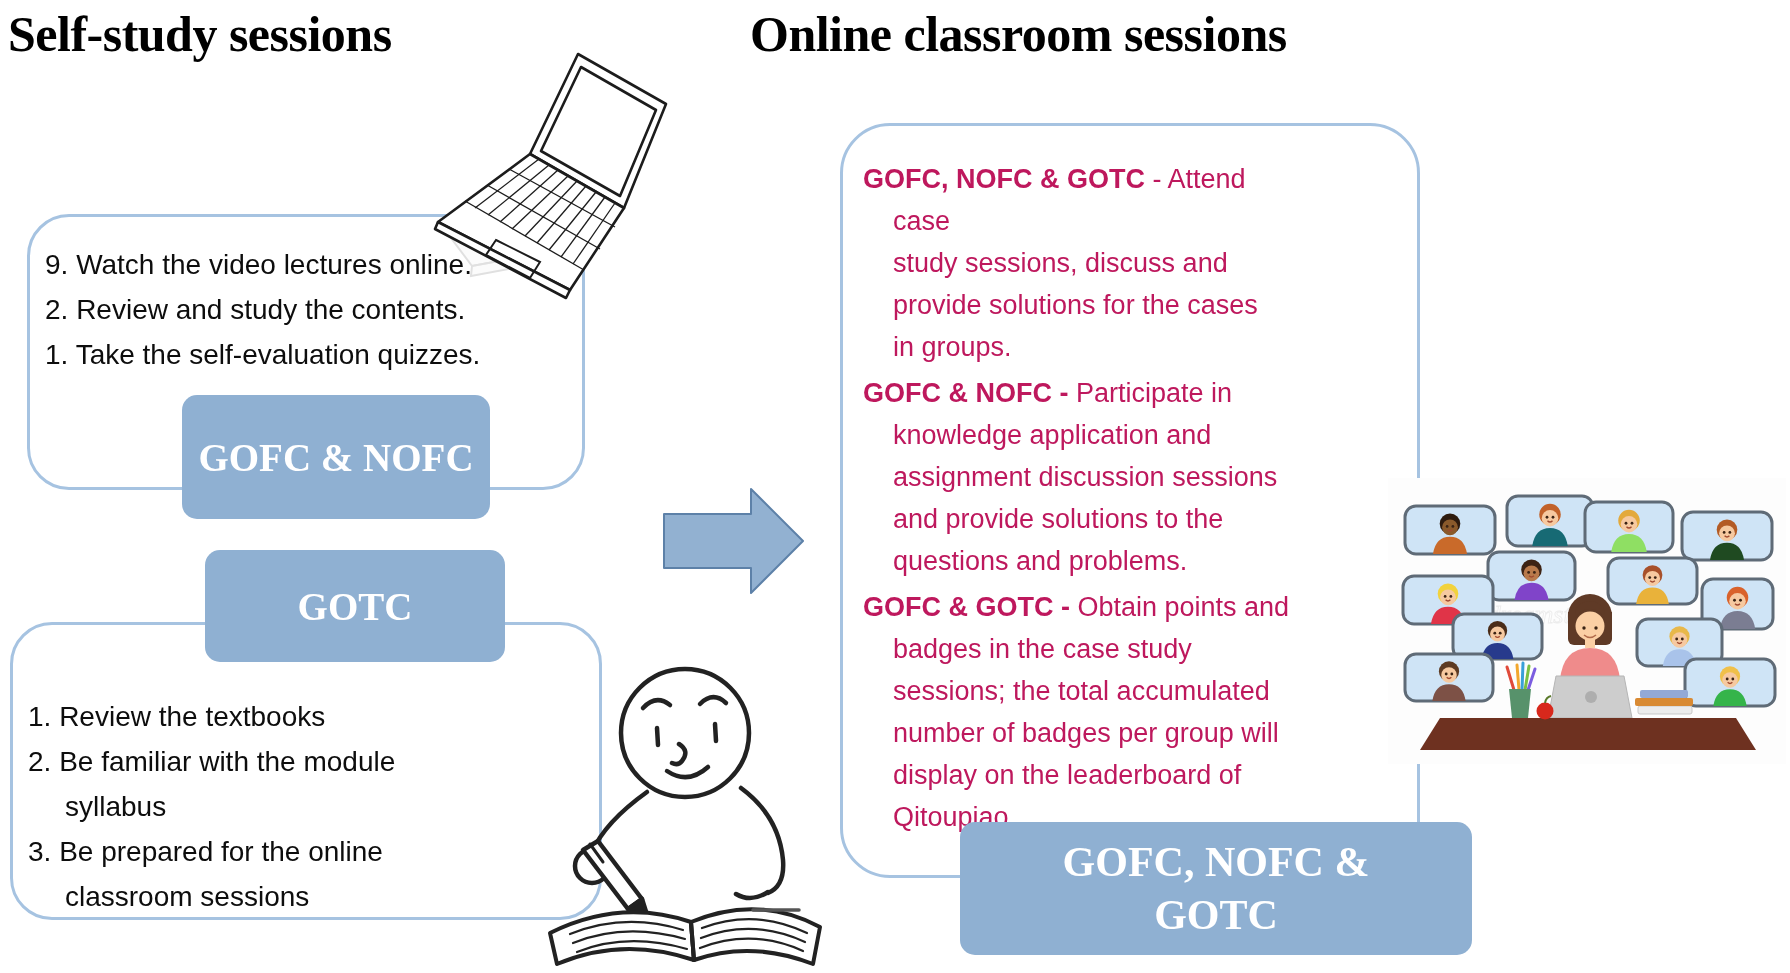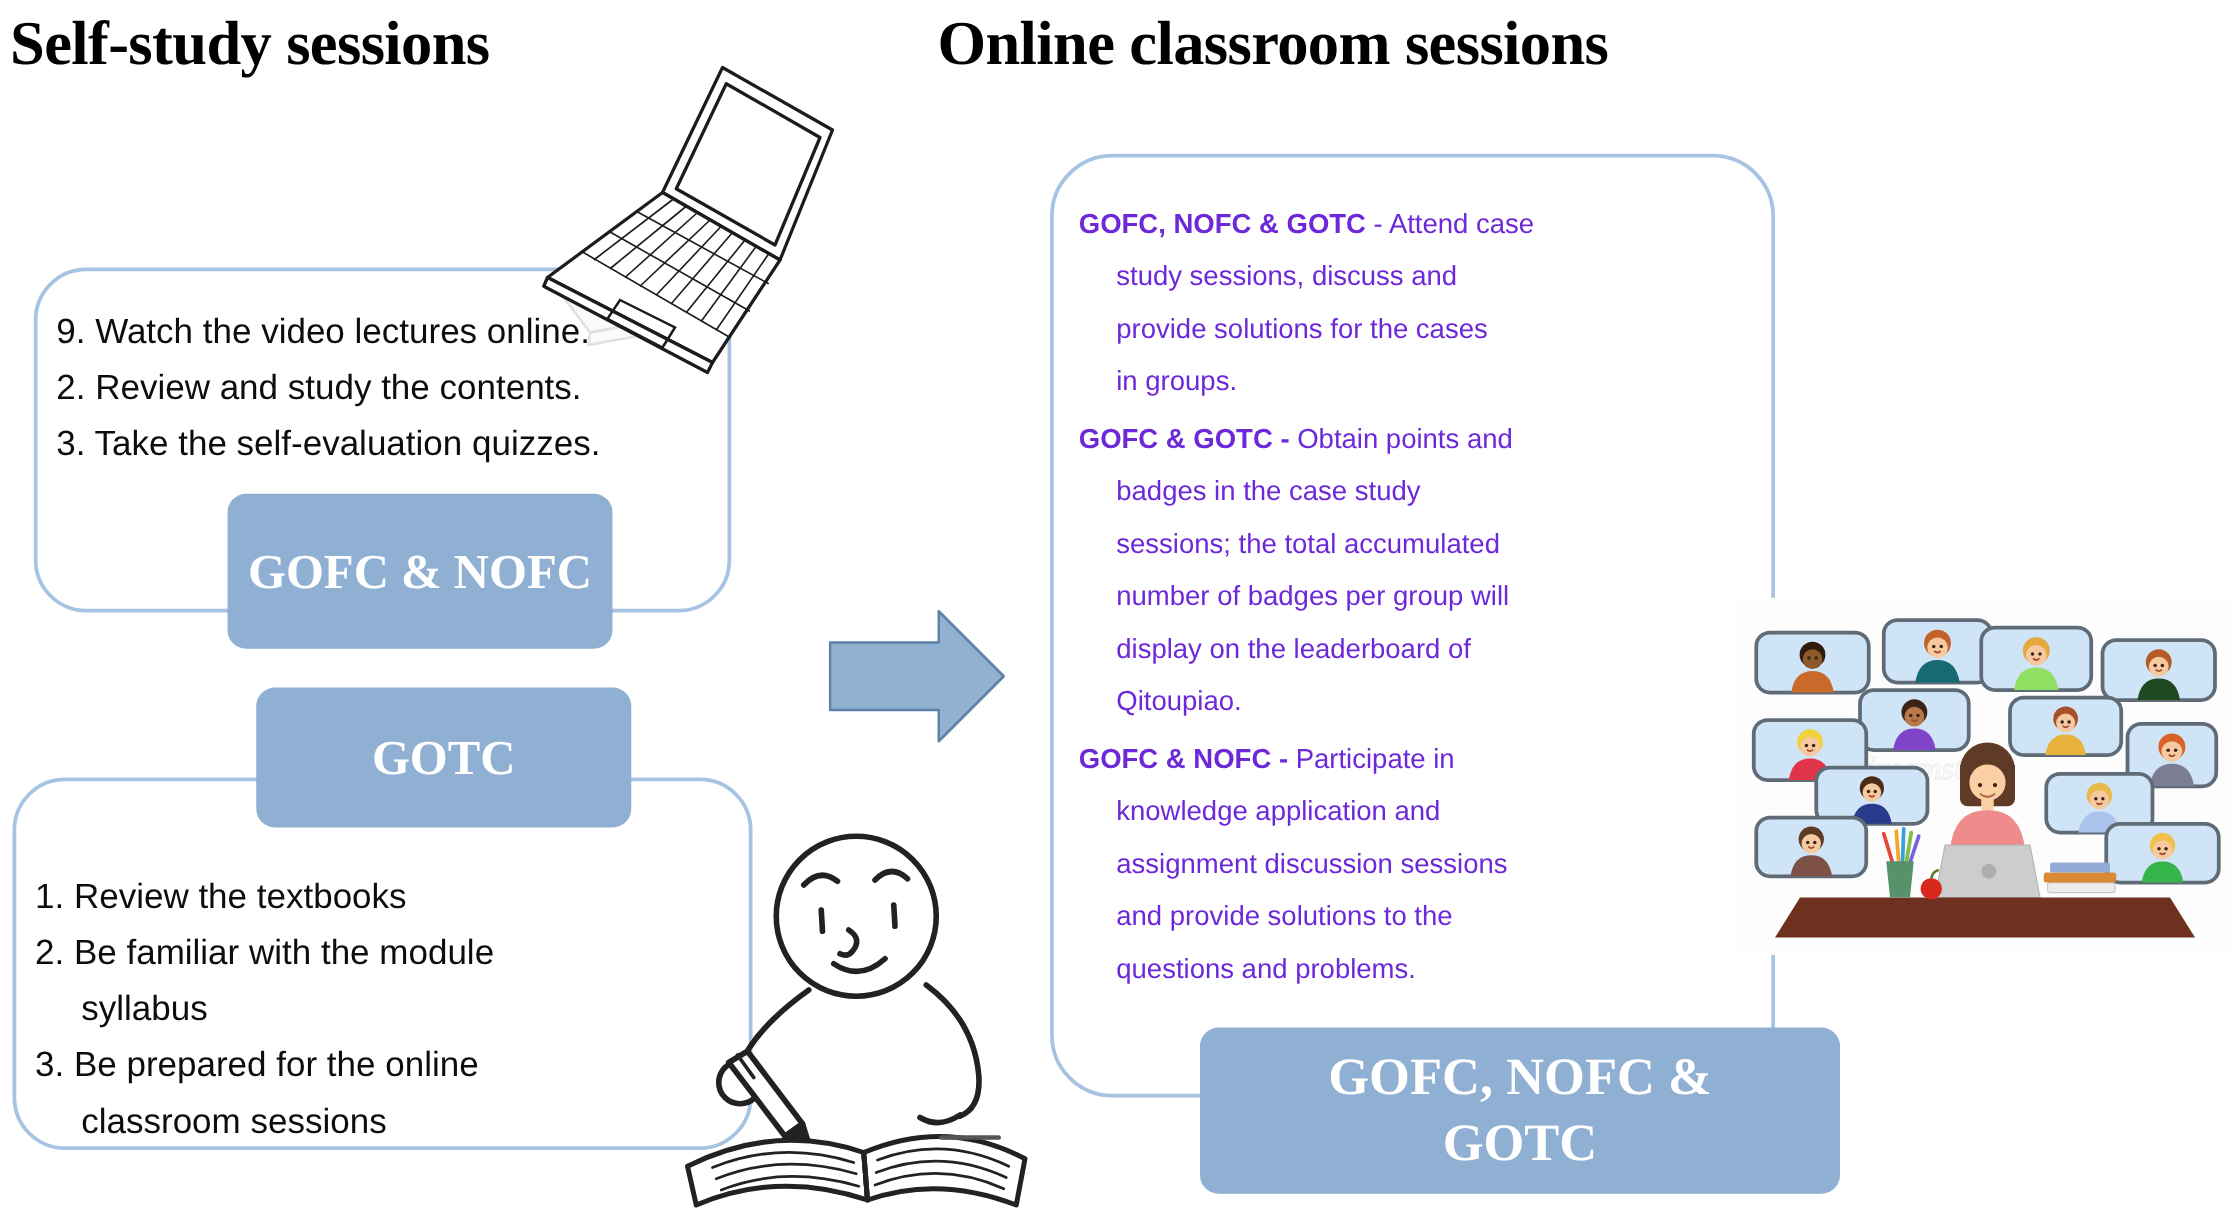--- a/index.html
+++ b/index.html
@@ -9,21 +9,21 @@
   #title-left{left:8px;}
   #title-right{left:722px;margin-left:28px;}
   .rbox{position:absolute;border:3px solid var(--box-border,#a6c3e1);border-radius:42px;background:transparent;box-sizing:border-box;}
   #box1{left:27px;top:214px;width:558px;height:276px;}
   #box2{left:10px;top:622px;width:592px;height:298px;}
   #rboxR{left:840px;top:123px;width:580px;height:755px;border-radius:50px;}
   .list{position:absolute;font-size:28px;line-height:45px;color:#0d0d0d;}
   #list1{left:45px;top:242px;width:525px;}
   #list2{left:28px;top:694px;width:550px;}
   .list div{white-space:pre-line;padding-left:37px;text-indent:-37px;}
-  #rtext{position:absolute;left:863px;top:158px;width:440px;font-size:22px;line-height:42px;color:#6d28d9;}
+  #rtext{position:absolute;left:863px;top:158px;width:440px;font-size:27px;line-height:42px;color:#be185d;}
   #rtext p{margin:0 0 4px 0;padding-left:30px;text-indent:-30px;white-space:pre-line;}
   #rtext b{font-weight:700;}
   .badge{position:absolute;background:var(--badge-fill,#8fb0d2);color:var(--badge-text,#fff);
          font-family:"Liberation Serif",serif;font-weight:700;border-radius:15px;
          display:flex;align-items:center;justify-content:center;text-align:center;white-space:pre-line;}
   #badge1{left:182px;top:395px;width:308px;height:124px;font-size:39px;font-family:Liberation Serif, serif;}
   #badge2{left:205px;top:550px;width:300px;height:112px;font-size:39px;}
   #badge3{left:960px;top:822px;width:512px;height:133px;font-size:42px;line-height:53px;}
   .illus{position:absolute;}
   #laptop{left:430px;top:50px;width:262px;height:250px;}
@@ -36,21 +36,21 @@
 
 <div id="canvas">
 
   <h1 class="title" id="title-left">Self-study sessions</h1>
   <h1 class="title" id="title-right">Online classroom sessions</h1>
 
   <div class="rbox" id="box1"></div>
   <div class="list" id="list1">
     <div>9. Watch the video lectures online.</div>
     <div>2. Review and study the contents.</div>
-    <div>3. Take the self-evaluation quizzes.</div>
+    <div>1. Take the self-evaluation quizzes.</div>
   </div>
 
   <svg class="illus" id="laptop" viewBox="0 0 262 250">
     <g stroke="#e0e0e0" fill="rgba(248,248,248,0.55)" stroke-width="2">
       <polygon points="12,176 122,160 152,196 42,216"></polygon>
       <polygon points="42,216 152,196 150,206 41,226"></polygon>
       <rect x="55" y="178" width="40" height="14" rx="3" fill="none"></rect>
     </g>
     <g stroke="#1c1c1c" stroke-width="2.6" fill="#ffffff" stroke-linejoin="round">
       <path d="M148,4 L236,54 L194,158 L100,104 Z"></path>
@@ -123,31 +123,31 @@
   <svg class="illus" id="arrow" viewBox="0 0 142 108">
     <polygon points="1,27 88,27 88,2 140,54 88,106 88,81 1,81" style="fill:var(--arrow-fill,#92b1d1);stroke:var(--arrow-border,#5d81a8);stroke-width:2;stroke-linejoin:round"></polygon>
   </svg>
 
   <div class="rbox" id="rboxR"></div>
   <div id="rtext">
     <p><b>GOFC, NOFC &amp; GOTC</b><span> - Attend case
 study sessions, discuss and
 provide solutions for the cases
 in groups.</span></p>
+    <p><b>GOFC &amp; NOFC -</b><span> Participate in
+knowledge application and
+assignment discussion sessions
+and provide solutions to the
+questions and problems.</span></p>
     <p><b>GOFC &amp; GOTC -</b><span> Obtain points and
 badges in the case study
 sessions; the total accumulated
 number of badges per group will
 display on the leaderboard of
 Qitoupiao.</span></p>
-    <p><b>GOFC &amp; NOFC -</b><span> Participate in
-knowledge application and
-assignment discussion sessions
-and provide solutions to the
-questions and problems.</span></p>
   </div>
 
   <svg class="illus" id="vcall" viewBox="0 0 398 286">
     <rect x="0" y="0" width="398" height="286" fill="#fdfdfd"></rect>
     <text x="160" y="145" text-anchor="middle" font-size="26" font-family="'Liberation Serif',serif" font-style="italic" fill="#ffffff" stroke="#e2e2e2" stroke-width="0.9" opacity="0.6">dreamstime</text>
     <g id="tiles">
         <g>
           <rect x="17" y="28" width="90" height="48" rx="11" fill="#cfe4f6" stroke="#5f6b77" stroke-width="3"></rect>
           <clipPath id="tileclip0">
             <rect x="17" y="28" width="90" height="48" rx="11" fill="#cfe4f6" stroke="#5f6b77" stroke-width="3"></rect>

